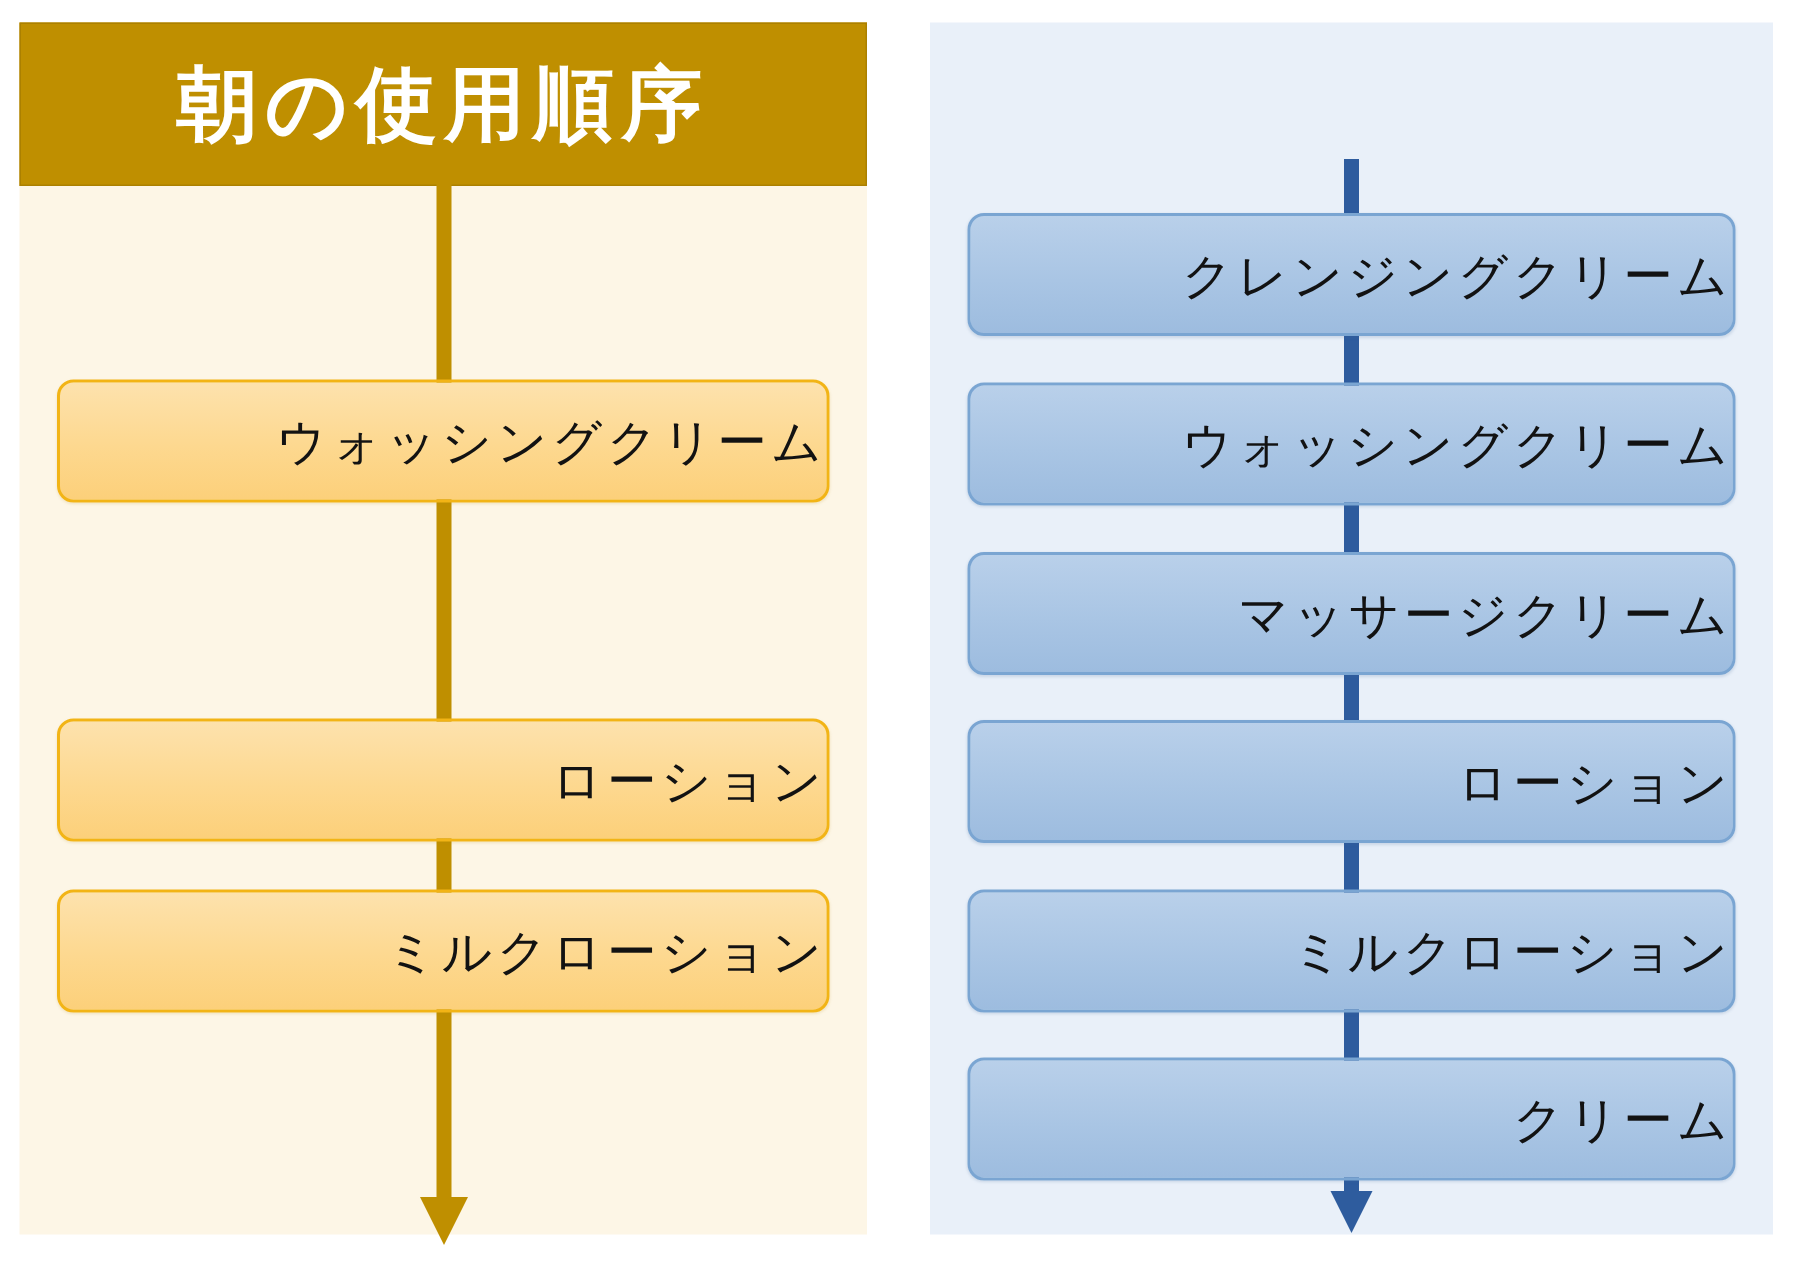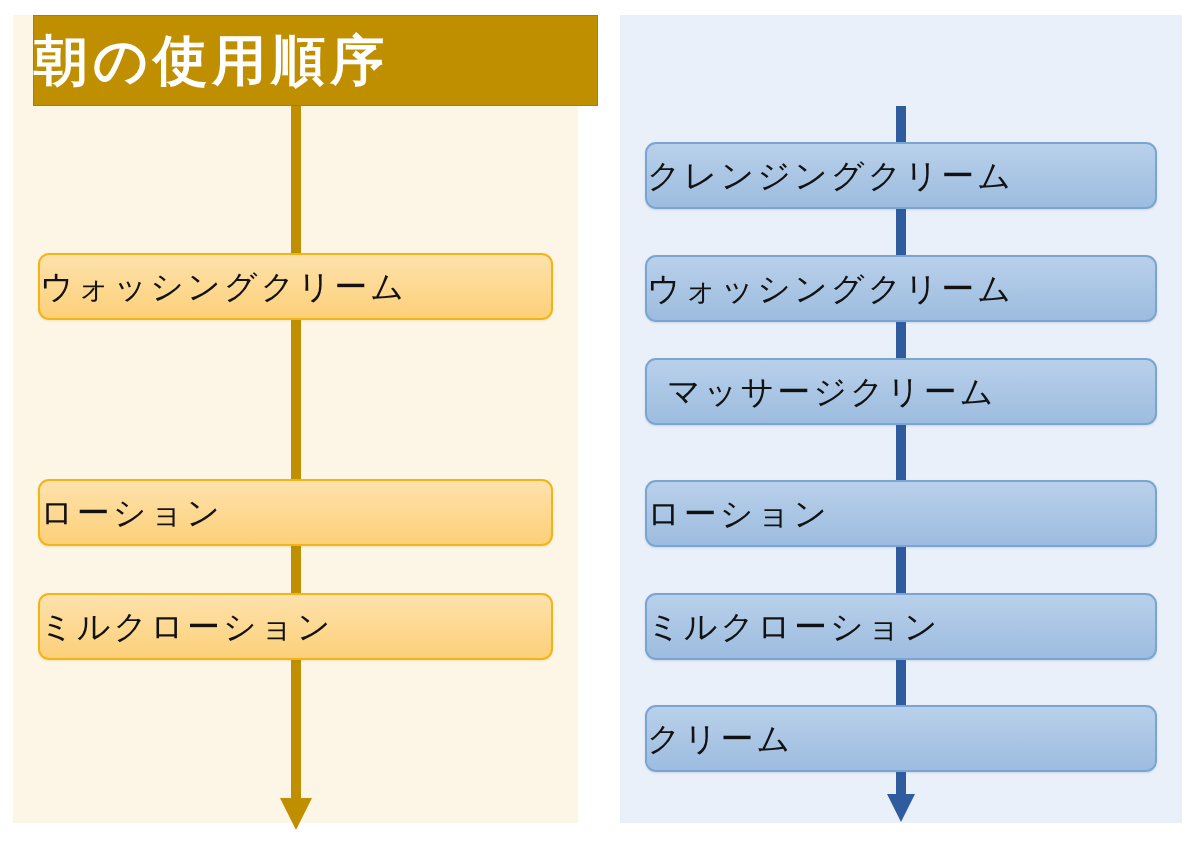--- a/index.html
+++ b/index.html
@@ -38,26 +38,25 @@
     height: 808px;
     background: #e9f0f9;
   }
 
   
   .panel-header {
     position: absolute;
     left: 0;
     top: 0;
     width: 100%;
-    height: 91px;
+    height: 109px;
     display: flex;
     align-items: center;
-    justify-content: flex-start;
+    justify-content: center;
     box-sizing: border-box;
-    margin-left: 20px;
   }
   .panel.morning .panel-header {
     background: #bf8f00;
     border: 1px solid #ab8000;
   }
   .panel.night .panel-header {
     background: #305496;
     border: 1px solid #2b4a86;
   }
   .panel-header-title {
@@ -112,25 +111,25 @@
     position: absolute;
     left: 0;
     top: 91px;
     width: 100%;
     height: 717px;
   }
   .step {
     position: absolute;
     left: 25px;
     right: 25px;
-    height: 67px;
+    height: 82px;
     border-radius: 11px;
     display: flex;
     align-items: center;
-    justify-content: flex-start;
+    justify-content: flex-end;
     box-sizing: border-box;
   }
   .panel.morning .step {
     background: linear-gradient(to bottom, #fde2ad 0%, #fdd88f 55%, #fcd07a 100%);
     border: 2px solid #f2b416;
     box-shadow: 0 1px 2px rgba(180,140,20,0.18);
   }
   .panel.night .step {
     background: linear-gradient(to bottom, #b9d0ea 0%, #a9c5e4 55%, #9dbcdf 100%);
     border: 2px solid #7aa5d2;
@@ -146,21 +145,21 @@
   }
 
   
   .panel.morning .step.s0 { top: 147px; }
   .panel.morning .step.s1 { top: 373px; }
   .panel.morning .step.s2 { top: 487px; }
 
   
   .panel.night .step.s0 { top: 36px; }
   .panel.night .step.s1 { top: 149px; }
-  .panel.night .step.s2 { top: 252px; padding-left: 20px; }
+  .panel.night .step.s2 { top: 262px; padding-left: 20px; }
   .panel.night .step.s3 { top: 374px; }
   .panel.night .step.s4 { top: 487px; }
   .panel.night .step.s5 { top: 599px; }
 </style>
 </head>
 <body>
 
 <div class="canvas">
 
   <section class="panel morning">

